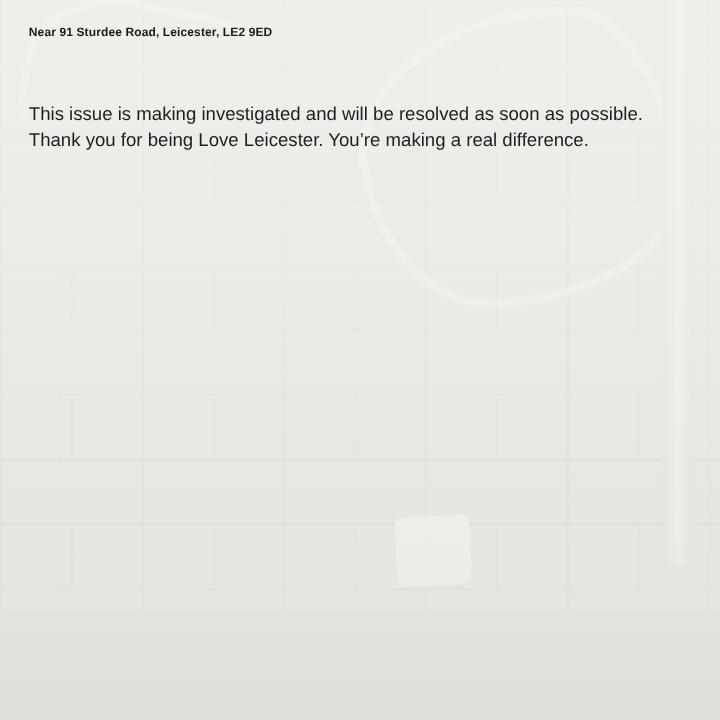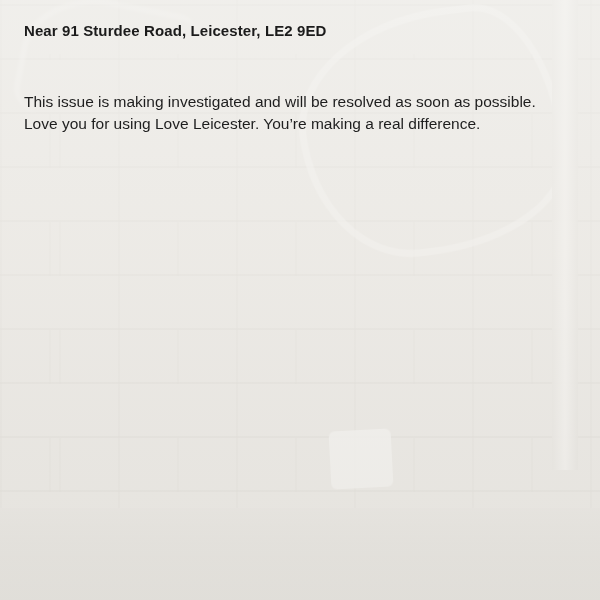--- a/index.html
+++ b/index.html
@@ -118,21 +118,21 @@
     filter: blur(0.4px);
   }
 
   
   .content {
     position: relative;
     z-index: 2;
     padding: 22px 24px 0 24px;
   }
   .location-title {
-    font-size: 15px;
+    font-size: 10px;
     font-weight: bold;
     color: #1b1b1b;
     letter-spacing: 0.1px;
     line-height: 1.25;
     margin: 0;
   }
   .body-block {
     margin-top: 50px;
     font-size: 15.5px;
     line-height: 1.42;
@@ -159,17 +159,17 @@
   <div class="ground-layer"></div>
   <div class="stone-1"></div>
 
   <div class="photo-backdrop"></div>
 
   <div class="content">
     <p class="location-title">Near 91 Sturdee Road, Leicester, LE2 9ED</p>
 
     <div class="body-block">
       <p class="body-line">This issue is making investigated and will be resolved as soon as possible.</p>
-      <p class="body-line">Love you for using Love Leicester. You’re making a real difference.</p>
+      <p class="body-line">Thank you for being Love Leicester. You’re making a real difference.</p>
     </div>
   </div>
 
 </div>
 
 </body></html>

